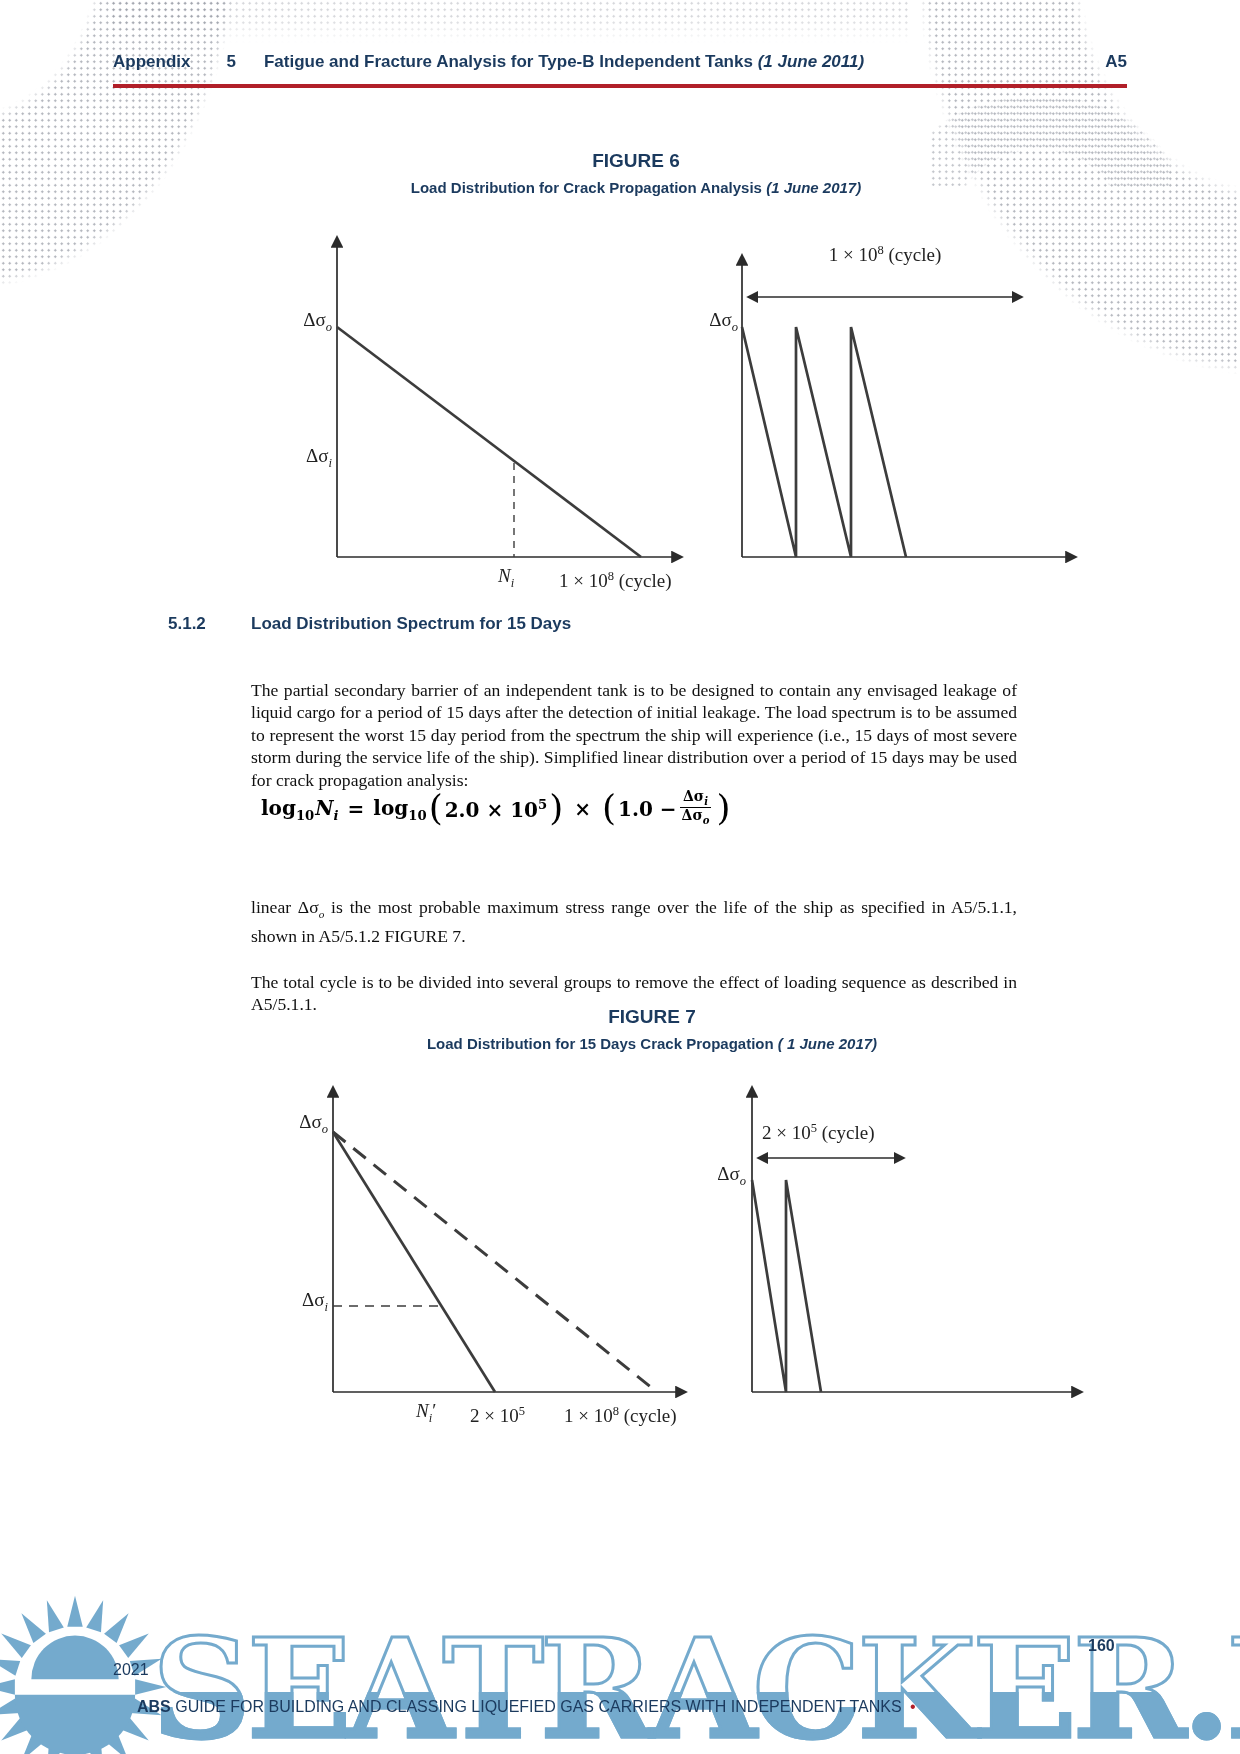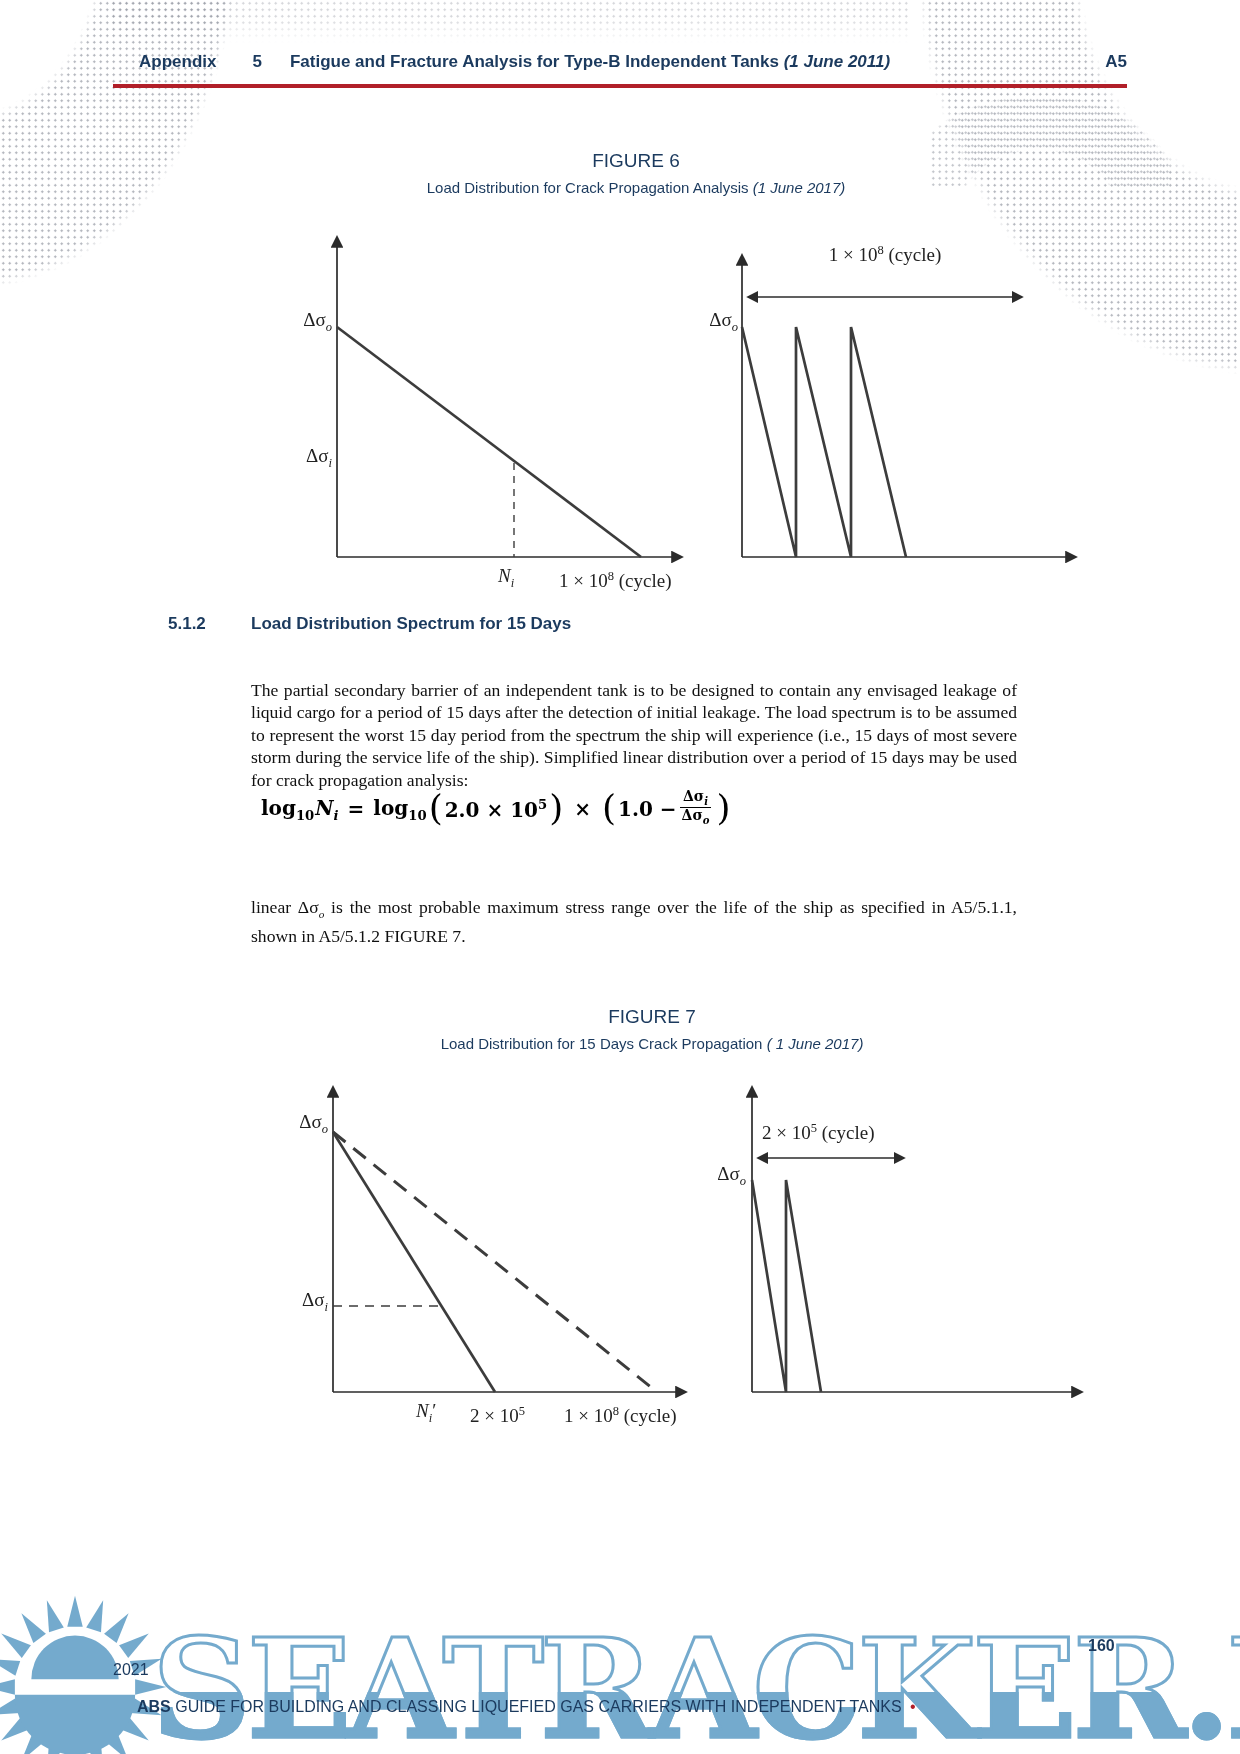--- a/index.html
+++ b/index.html
@@ -34,27 +34,27 @@
     left:110px; top:0; width:800px; height:48px; opacity:.55;
     -webkit-mask-image: linear-gradient(180deg, #000 0 35%, transparent 90%);
             mask-image: linear-gradient(180deg, #000 0 35%, transparent 90%);
   }
   
   .header-row {
     position:absolute; left:113px; top:52px; width:1014px; z-index:2;
     display:flex; align-items:baseline;
     font-weight:bold; font-size:17px; color:#1b3a5e;
   }
-  .h-label { margin-right:36px;margin-left:26px; }
+  .h-label { margin-right:36px; }
   .h-num { margin-right:28px; }
   .h-title { flex:1 1 auto; }
   .h-ref { margin-left:16px; }
   .red-rule { position:absolute; left:113px; top:84px; width:1014px; height:4px; background:#b11f29; z-index:2; }
   
-  .fig-caption { position:absolute; left:0; width:1240px; text-align:center; color:#1b3a5e; font-weight:normal; z-index:2;padding-left:32px; }
+  .fig-caption { position:absolute; left:0; width:1240px; text-align:center; color:#1b3a5e; font-weight:bold; z-index:2;padding-left:32px; }
   .fc1 { font-size:19px; line-height:27px; }
   .fc2 { font-size:15px; line-height:27px; }
   
   .figure { position:absolute; z-index:2; }
   .fig-svg { position:absolute; left:0; top:0; }
   .plbl {
     position:absolute; font-family:"Liberation Serif", serif; font-size:19px; color:#222;
     white-space:nowrap; line-height:22px;
   }
   .plbl.right { text-align:right; }
@@ -174,20 +174,21 @@
     <span>1.0 −</span>
     <span class="frac">
       <span class="fnum"><span>Δσ</span><sub class="it">i</sub></span>
       <span class="fden"><span>Δσ</span><sub class="it">o</sub></span>
     </span>
     <span class="bigp">)</span>
   </div>
 
   <div class="para" style="top:862px;"><span>linear </span><span><span>Δσ</span><sub>o</sub></span><span> is the most probable maximum stress range over the life of the ship as specified in A5/5.1.1, shown in A5/5.1.2 FIGURE 7.</span></div>
 
+  <div class="para" style="top:937px;">The total cycle is to be divided into several groups to remove the effect of loading sequence as described in A5/5.1.1.</div>
 
   <div class="fig-caption" style="top:1003px;margin-left:16px;">
     <div class="fc1">FIGURE 7</div>
     <div class="fc2"><span>Load Distribution for 15 Days Crack Propagation</span> <i>( 1 June 2017)</i></div>
   </div>
 
   <div class="figure" style="left:270px; top:1075px; width:830px; height:365px;">
     <svg class="fig-svg" width="830" height="365" viewBox="0 0 830 365">
       <defs>
         <marker id="ah7" viewBox="0 0 10 10" refX="8.5" refY="5" markerWidth="7.5" markerHeight="7.5" orient="auto-start-reverse">

